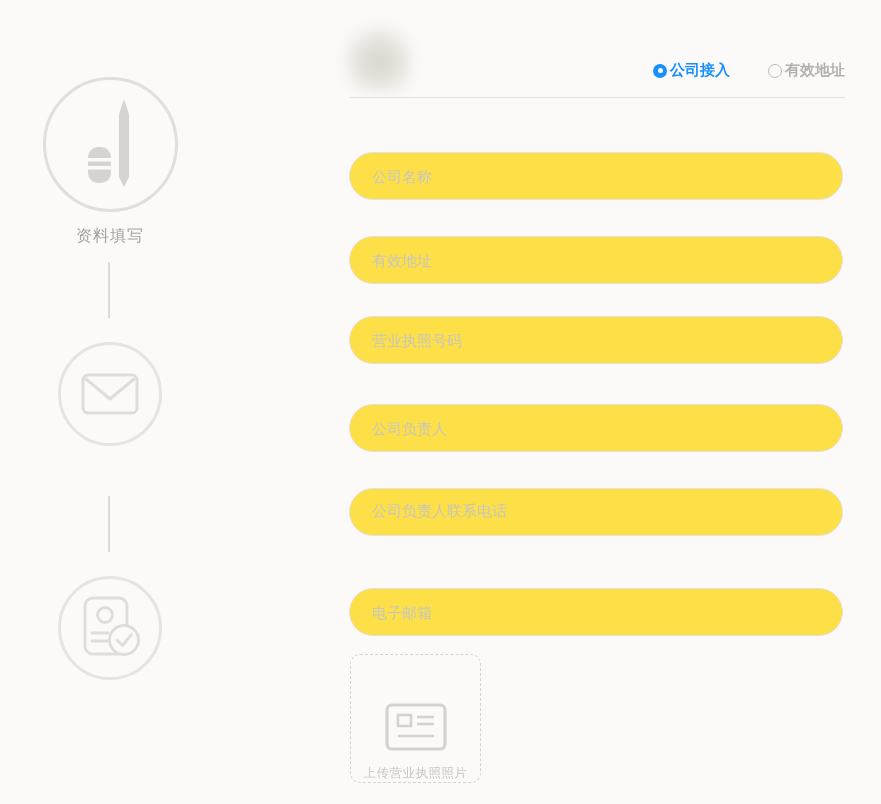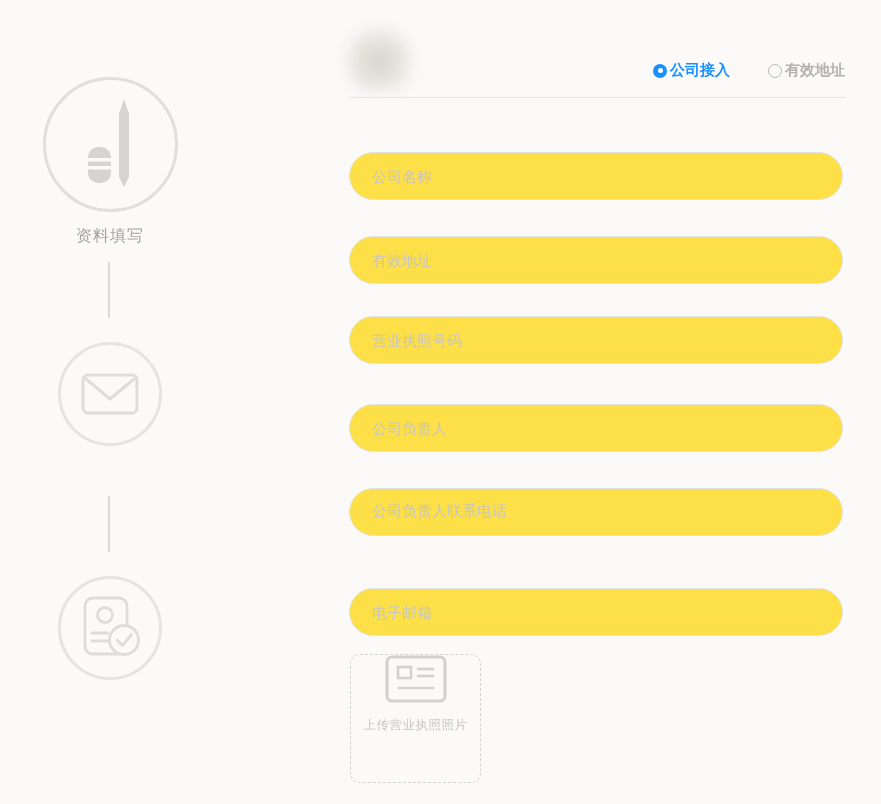--- a/index.html
+++ b/index.html
@@ -75,21 +75,21 @@
     outline:none;
     font-family:"Liberation Sans", sans-serif;
   }
   .form-field::placeholder { color:#c7c5c2; opacity:1; }
   .f0 { top:152px; } .f1 { top:236px; } .f2 { top:316px; }
   .f3 { top:404px; } .f4 { top:488px;font-family:Liberation Mono, monospace; } .f5 { top:588px; }
 
   .upload-box {
     position:absolute; left:350px; top:654px; width:131px; height:129px;
     border:1px dashed #d5d3d0; border-radius:10px;
-    display:flex; flex-direction:column; align-items:center; justify-content:flex-start;
+    display:flex; flex-direction:column; align-items:center; justify-content:flex-end;
     gap:14px; cursor:pointer; background:transparent;
   }
   .upload-label {
     font-size:12.5px; color:#c8c6c3; letter-spacing:0.5px; white-space:nowrap;
   }
 
   svg { display:block; }
 </style>
 </head>
 <body>

